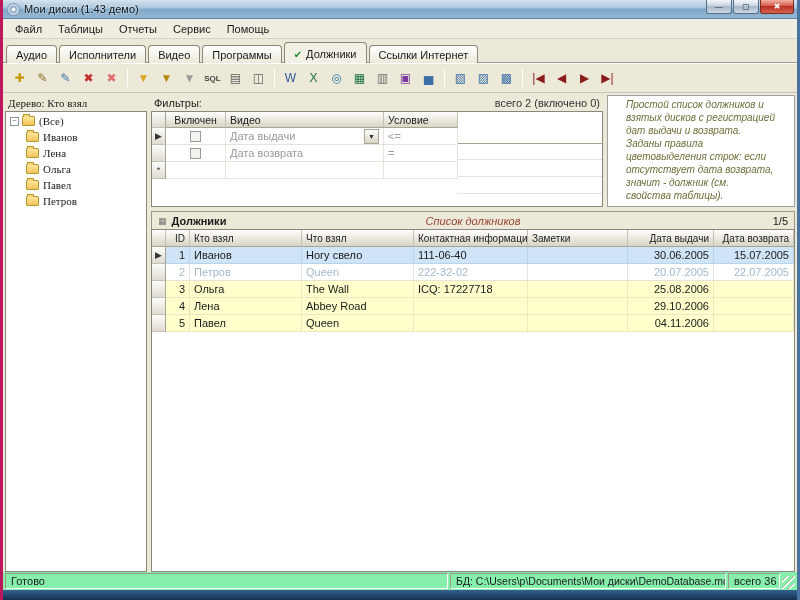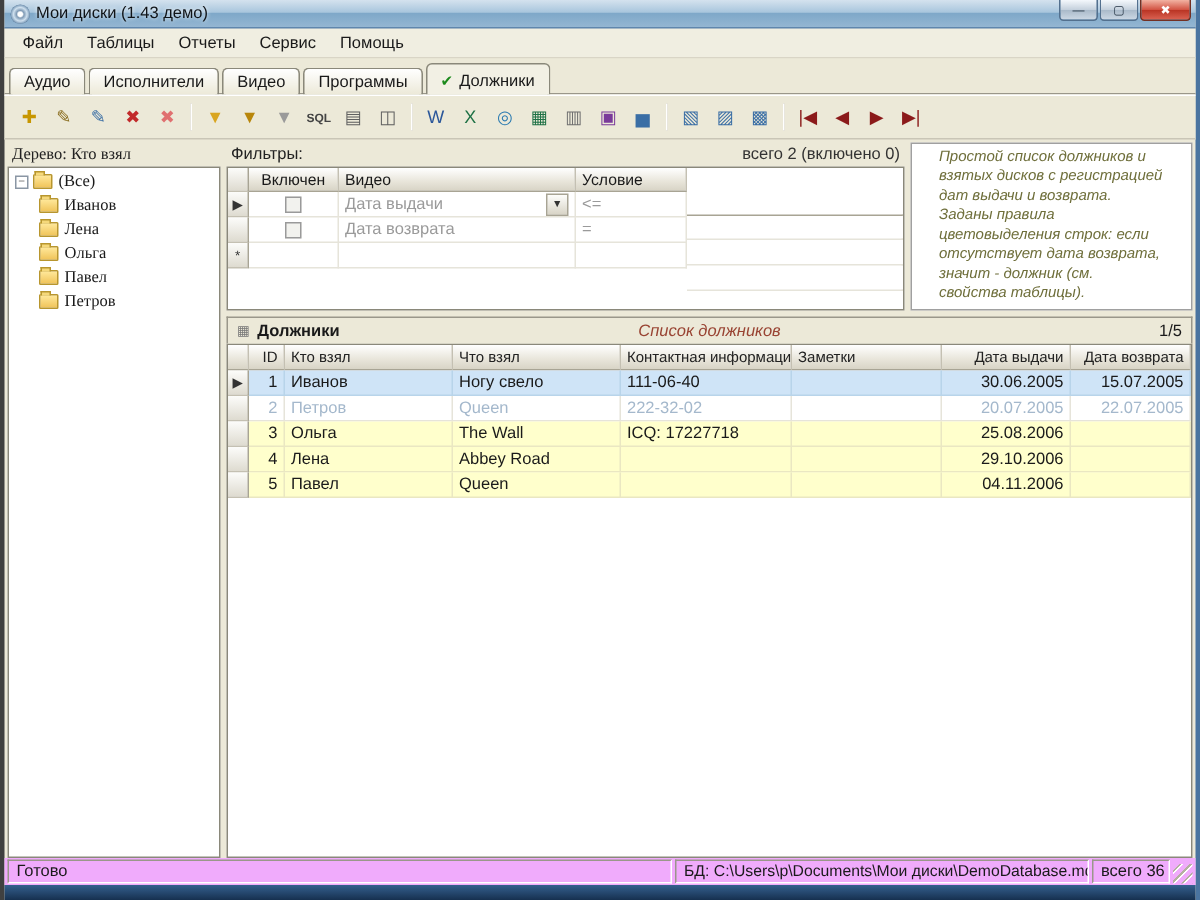--- a/index.html
+++ b/index.html
@@ -1,19 +1,19 @@
 <!DOCTYPE html>
 <html><head>
 <meta charset="utf-8">
 <style>
   html,body{margin:0;padding:0;width:800px;height:600px;overflow:hidden;
     font-family:"Liberation Sans","DejaVu Sans",sans-serif;font-size:11px;color:#1a1a1a;}
   *{box-sizing:border-box;}
   .window{width:800px;height:600px;display:flex;flex-direction:column;
-    background:#ece9d8;border-left:3px solid #404040;border-right:3px solid #4a74a0;}
+    background:#ece9d8;border-left:3px solid #be185d;border-right:3px solid #4a74a0;}
   
   .titlebar{height:19px;flex:0 0 19px;position:relative;display:flex;align-items:center;padding:0 4px;
     background:linear-gradient(to bottom,#d4e2ee 0%,#a9c6dd 45%,#7fa8c9 50%,#94b6d2 100%);
     border-bottom:1px solid #5f86ad;}
   .app-icon{width:13px;height:13px;border-radius:50%;margin-right:4px;flex:0 0 13px;
     background:radial-gradient(circle at 50% 50%,#ffffff 0 1.5px,#7f9ab5 2.5px,#cfe0ee 4.5px,#8aa7c2 6px,#5f7d9c 6.5px);}
   .title-text{font-size:11px;color:#101418;text-shadow:0 0 3px #ffffff;}
   .win-controls{position:absolute;top:0;right:3px;display:flex;}
   .wbtn{width:26px;height:14px;display:flex;align-items:center;justify-content:center;font-size:8px;
     border:1px solid #53708e;border-top:none;border-radius:0 0 3px 3px;margin-left:1px;color:#1c2c3c;
@@ -101,21 +101,21 @@
   .g-c1{width:112px;flex:0 0 112px;}
   .g-c2{width:112px;flex:0 0 112px;}
   .g-c3{width:114px;flex:0 0 114px;}
   .g-c4{width:100px;flex:0 0 100px;}
   .g-c5{width:86px;flex:0 0 86px;justify-content:flex-end;}
   .g-c6{flex:1;justify-content:flex-end;}
   .g-row.sel .g-c{background:#cfe4f7;border-color:#b8d4ea;}
   .g-row.pale .g-c{color:#a4b8cc;}
   .g-row.debtor .g-c{background:#ffffcc;border-color:#eae7c2;}
   
-  .statusbar{height:18px;flex:0 0 18px;display:flex;align-items:center;padding:1px 2px;background:#f0abfc;gap:2px;}
+  .statusbar{height:18px;flex:0 0 18px;display:flex;align-items:center;padding:1px 2px;background:#86efac;gap:2px;}
   .sb-panel{height:16px;display:flex;align-items:center;padding:0 5px;white-space:nowrap;overflow:hidden;
     border:1px solid;border-color:#9a978a #ffffff #ffffff #9a978a;}
   .sb-status{flex:1;}
   .sb-db{width:276px;flex:0 0 276px;font-size:10.5px;}
   .sb-total{width:52px;flex:0 0 52px;}
   .sb-grip{width:13px;height:13px;align-self:flex-end;
     background:repeating-linear-gradient(135deg,transparent 0 3px,#b4b0a0 3px 4px,#ffffff 4px 5px);}
   
   .bottom-frame{height:10px;flex:0 0 10px;background:linear-gradient(#35608f,#16304f);}
 </style>
@@ -151,20 +151,23 @@
       </div>
       <div class="tab">
         <span class="tab-label">Видео</span>
       </div>
       <div class="tab">
         <span class="tab-label">Программы</span>
       </div>
       <div class="tab active">
         <span class="tab-check">✔</span>
         <span class="tab-label">Должники</span>
+      </div>
+      <div class="tab">
+        <span class="tab-label">Ссылки Интернет</span>
       </div>
     </div>
 
   <div class="toolbar" id="toolbar">
       <span class="tbico" style="color: rgb(199, 150, 0);">✚</span>
       <span class="tbico" style="color: rgb(138, 109, 31);">✎</span>
       <span class="tbico" style="color: rgb(58, 110, 165);">✎</span>
       <span class="tbico" style="color: rgb(194, 42, 42);">✖</span>
       <span class="tbico" style="color: rgb(224, 112, 112);">✖</span>
       <span class="tb-sep"></span>

